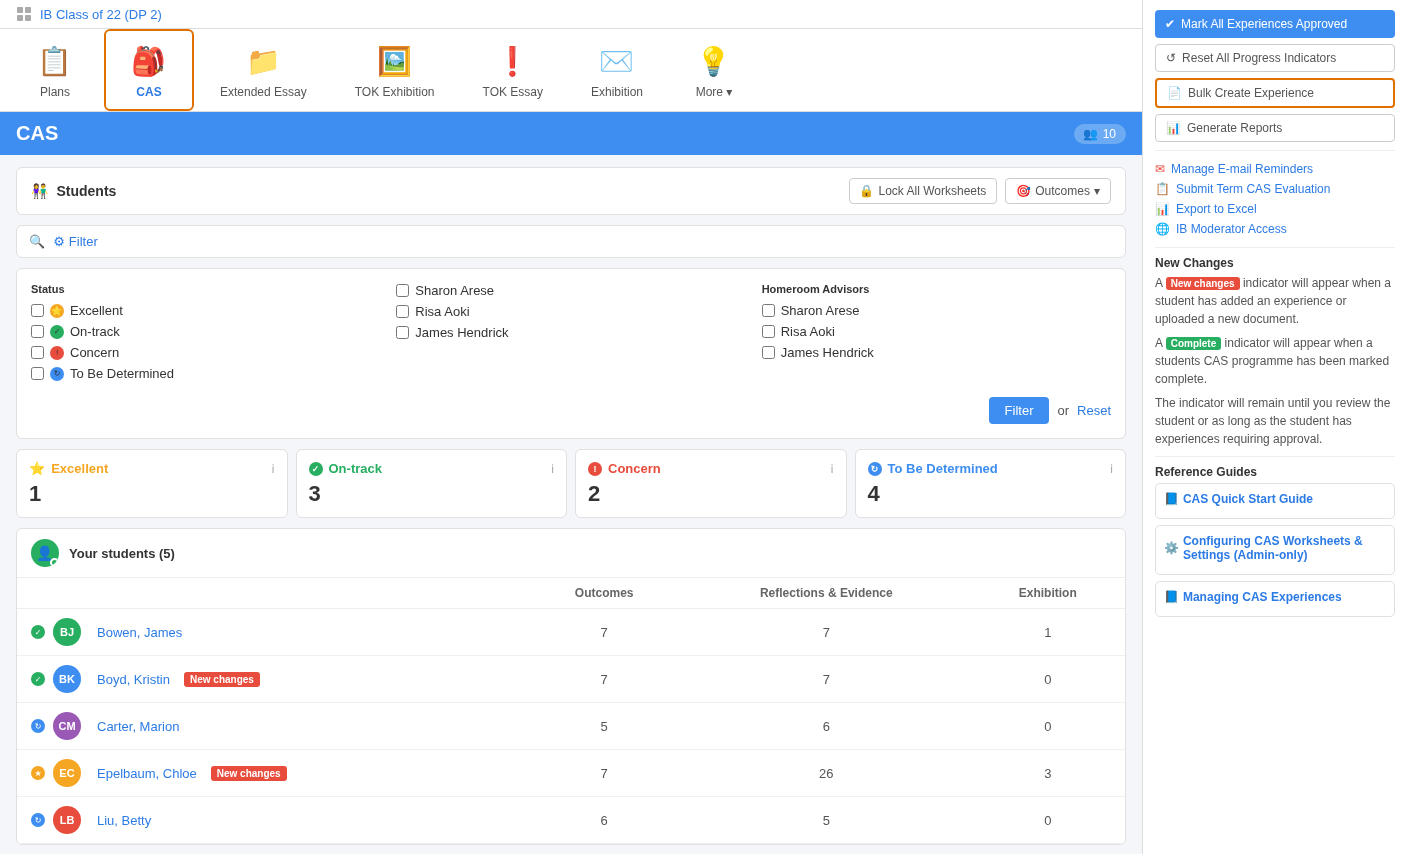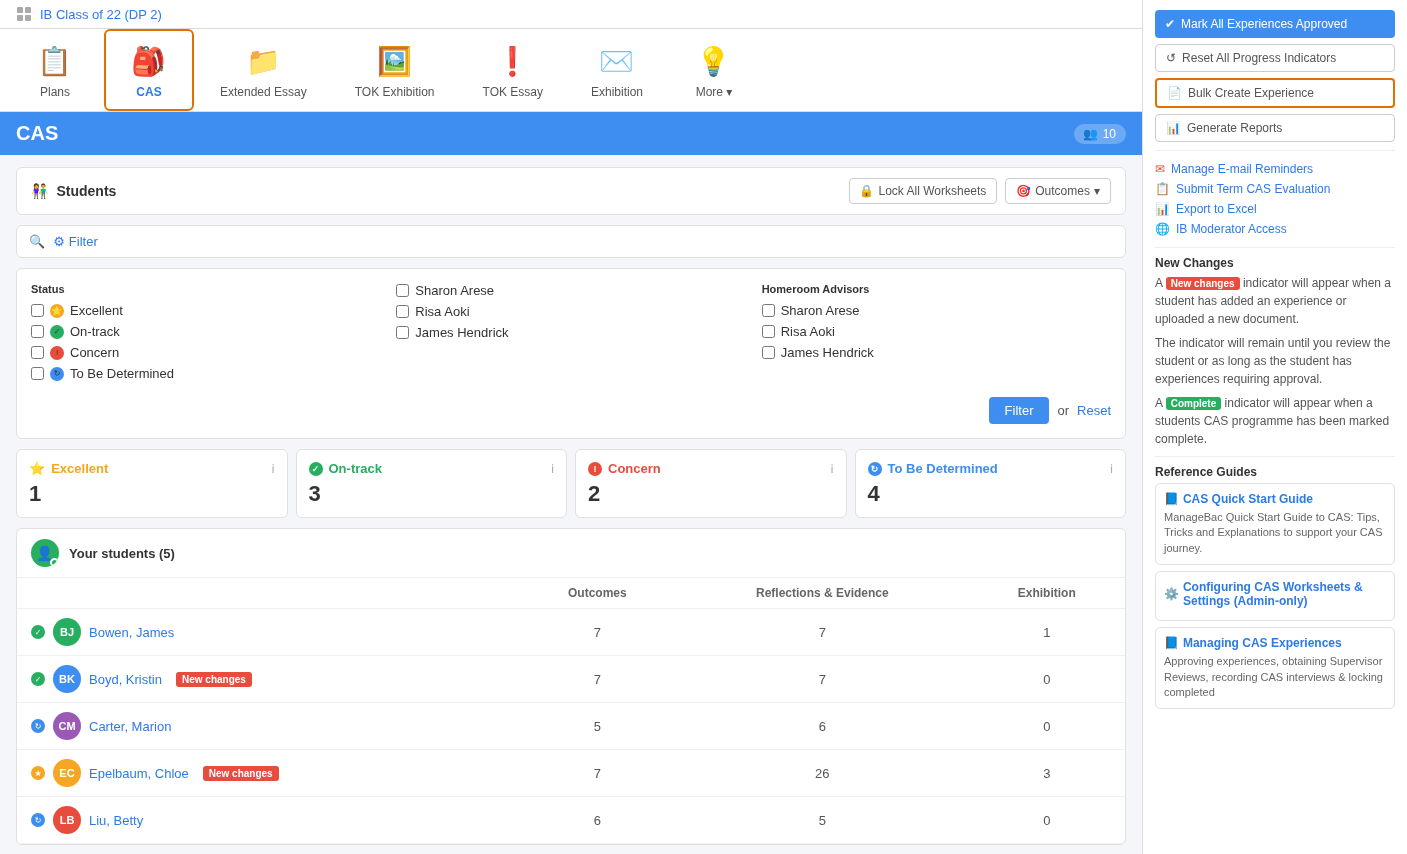--- a/index.html
+++ b/index.html
@@ -71,21 +71,21 @@
     .students-table-header { padding: 10px 14px; display: flex; align-items: center; gap: 10px; border-bottom: 1px solid #eee; }
     .students-table-header .your-students { font-weight: 600; font-size: 13px; }
     table { width: 100%; border-collapse: collapse; }
     thead th { padding: 8px 14px; font-size: 12px; font-weight: 600; color: #666; text-align: left; border-bottom: 1px solid #eee; }
     thead th:not(:first-child) { text-align: center; }
     tbody tr { border-bottom: 1px solid #f0f0f0; }
     tbody td { padding: 9px 14px; font-size: 13px; }
     tbody td:not(:first-child) { text-align: center; color: #555; }
     .student-name-cell { display: flex; align-items: center; gap: 8px; }
     .avatar { width: 28px; height: 28px; border-radius: 50%; background: #ccc; overflow: hidden; display: flex; align-items: center; justify-content: center; font-size: 11px; color: white; font-weight: 600; flex-shrink: 0; }
-    .student-link { color: #2c7be5; text-decoration: none; font-size: 13px; }
+    .student-link { color: #2c7be5; text-decoration: none; font-size: 13px; margin-left: 8px; }
     .badge-new-changes { background: #e74c3c; color: white; border-radius: 3px; padding: 2px 6px; font-size: 10px; font-weight: 600; margin-left: 6px; }
 
     
     .right-sidebar { width: 265px; background: white; border-left: 1px solid #ddd; padding: 10px 12px; overflow-y: auto; font-size: 12px; flex-shrink: 0; }
 
     .sidebar-btn-primary { background: #3d8ef0; color: white; border: none; border-radius: 4px; padding: 7px 10px; cursor: pointer; font-size: 12px; width: 100%; text-align: left; display: flex; align-items: center; gap: 6px; margin-bottom: 6px; }
     .sidebar-btn-outline { background: white; color: #555; border: 1px solid #ccc; border-radius: 4px; padding: 6px 10px; cursor: pointer; font-size: 12px; width: 100%; text-align: left; display: flex; align-items: center; gap: 6px; margin-bottom: 6px; }
     .sidebar-btn-outline.highlighted { border: 2px solid #e07000; }
     .sidebar-link { display: flex; align-items: center; gap: 6px; color: #2c7be5; text-decoration: none; font-size: 12px; padding: 3px 0; cursor: pointer; }
     .sidebar-divider { border: none; border-top: 1px solid #eee; margin: 8px 0; }
@@ -429,45 +429,43 @@
     </a>
   </div>
 
   <hr class="sidebar-divider">
 
   <div class="sidebar-section-title">New Changes</div>
   <p class="sidebar-text">
     A <span class="badge-inline">New changes</span>
     <span>indicator will appear when a student has added an experience or uploaded a new document.</span>
   </p>
-  <p class="sidebar-text">The indicator will remain until you review the student or as long as the student has experiences requiring approval.</p>
   <p class="sidebar-text">
     A <span class="badge-complete">Complete</span>
     <span>indicator will appear when a students CAS programme has been marked complete.</span>
   </p>
+  <p class="sidebar-text">The indicator will remain until you review the student or as long as the student has experiences requiring approval.</p>
 
   <hr class="sidebar-divider">
 
   <div class="sidebar-section-title">Reference Guides</div>
 
   <div class="ref-guide-item">
     <div class="ref-guide-title">
       <span>📘</span>
       <span>CAS Quick Start Guide</span>
     </div>
-    <div class="ref-guide-desc">ManageBac Quick Start Guide to CAS: Tips, Tricks and Explanations to support your CAS journey.</div>
   </div>
 
   <div class="ref-guide-item">
     <div class="ref-guide-title">
       <span>⚙️</span>
       <span>Configuring CAS Worksheets &amp; Settings (Admin-only)</span>
     </div>
   </div>
 
   <div class="ref-guide-item">
     <div class="ref-guide-title">
       <span>📘</span>
       <span>Managing CAS Experiences</span>
     </div>
-    <div class="ref-guide-desc">Approving experiences, obtaining Supervisor Reviews, recording CAS interviews &amp; locking completed</div>
   </div>
 </div>
 
 </body></html>

